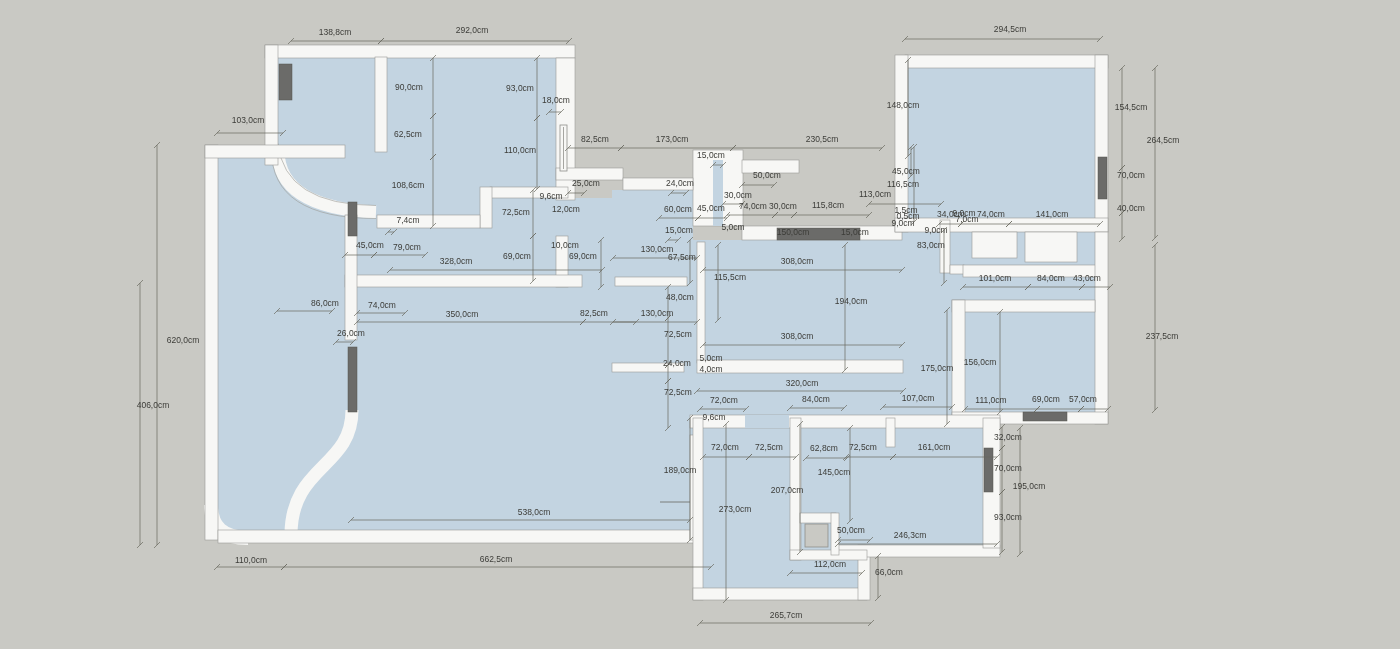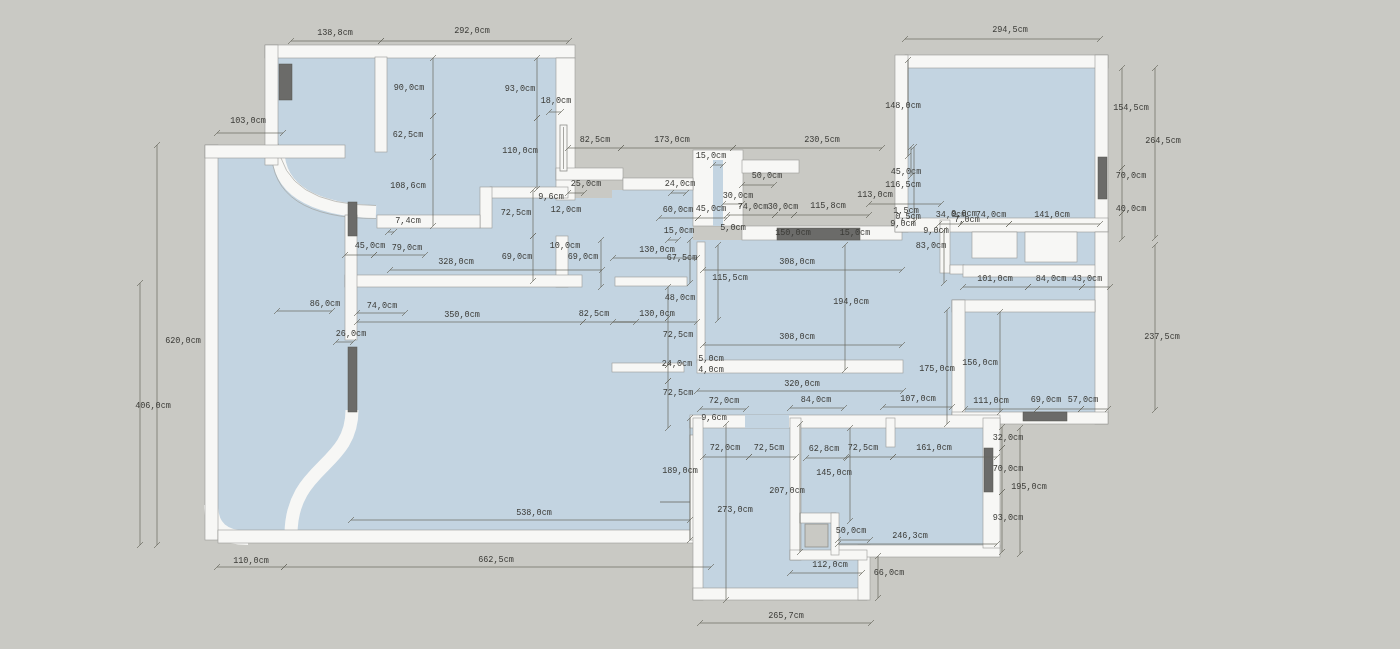--- a/index.html
+++ b/index.html
@@ -1,17 +1,17 @@
 <!DOCTYPE html>
 <html><head>
 <meta charset="utf-8">
 <style>
   html,body{margin:0;padding:0;background:#c9c9c4;}
   #stage{position:relative;width:1400px;height:649px;overflow:hidden;
-         font-family:Liberation Mono, monospace;}
+         font-family:Liberation Sans, sans-serif;}
   svg{display:block;}
   .dim-label{font-size:8.5px;fill:#3c3c38;}
   .wall{fill:#f7f7f5;stroke:#9a9a96;stroke-width:0.6;}
   .floor{fill:#c3d4e1;}
   .dark{fill:#6b6b69;stroke:#55554f;stroke-width:0.5;}
   .dimline{stroke:#68685f;stroke-width:0.7;fill:none;}
   .curvewall{stroke:#f7f7f5;fill:none;}
   .curveedge{stroke:#9a9a96;fill:none;stroke-width:0.6;}
 </style>
 </head>

